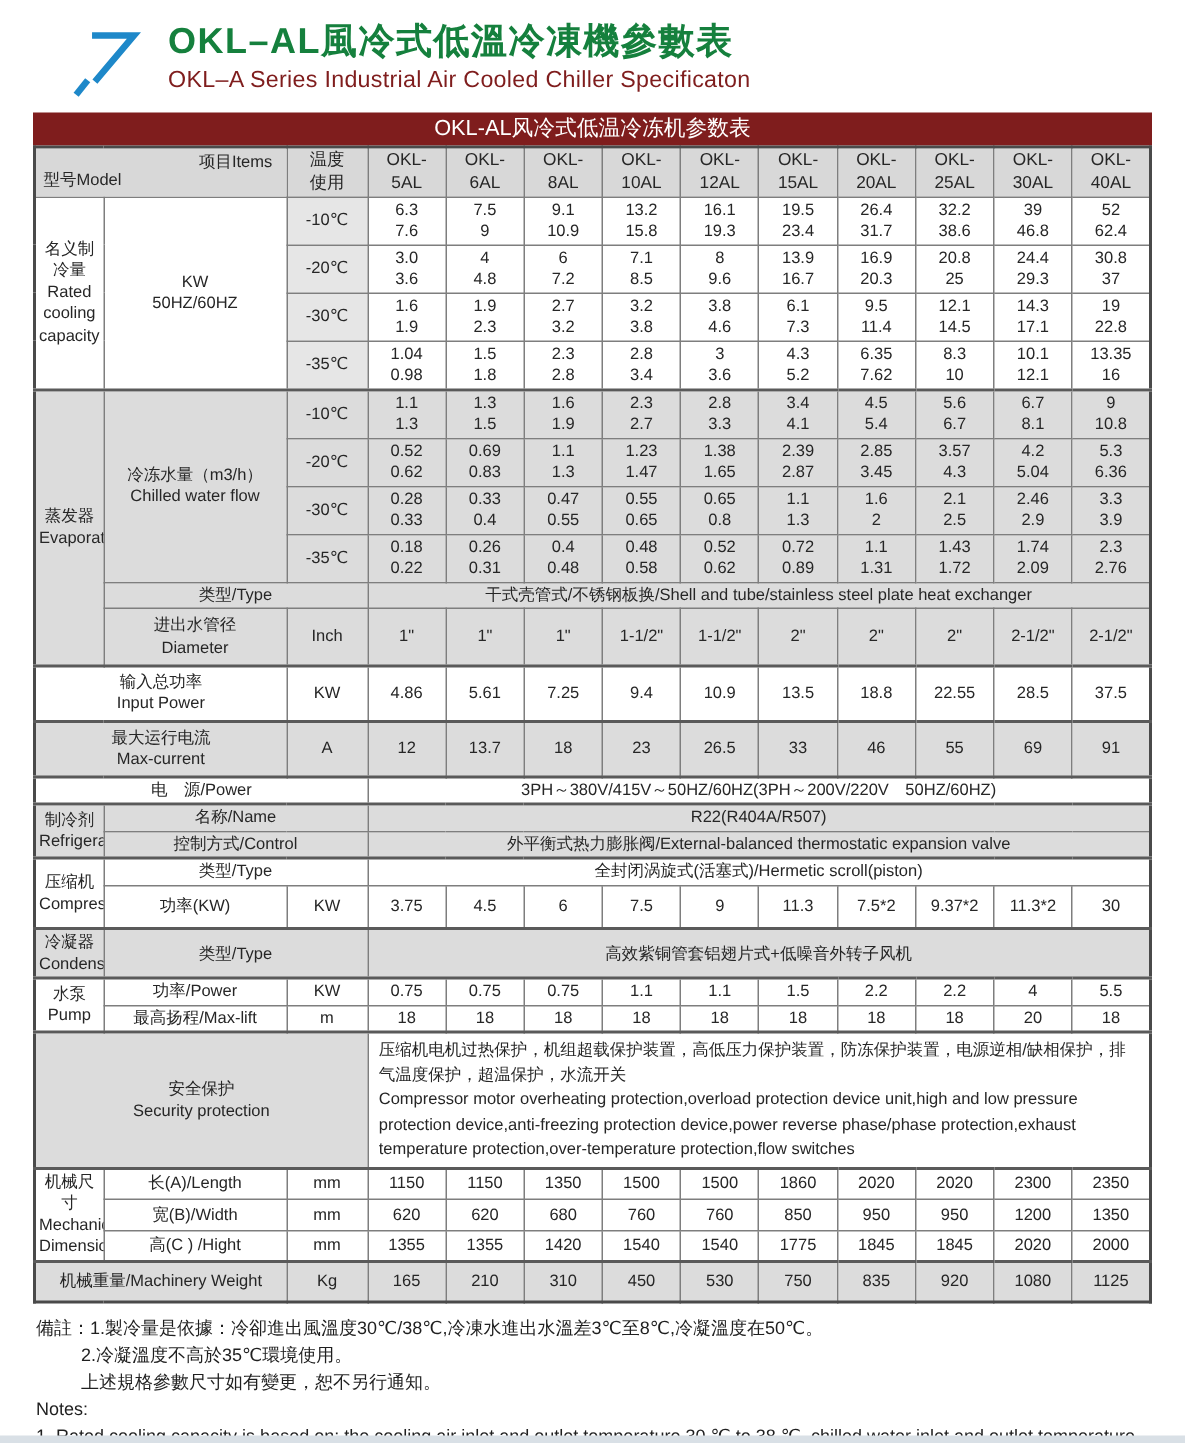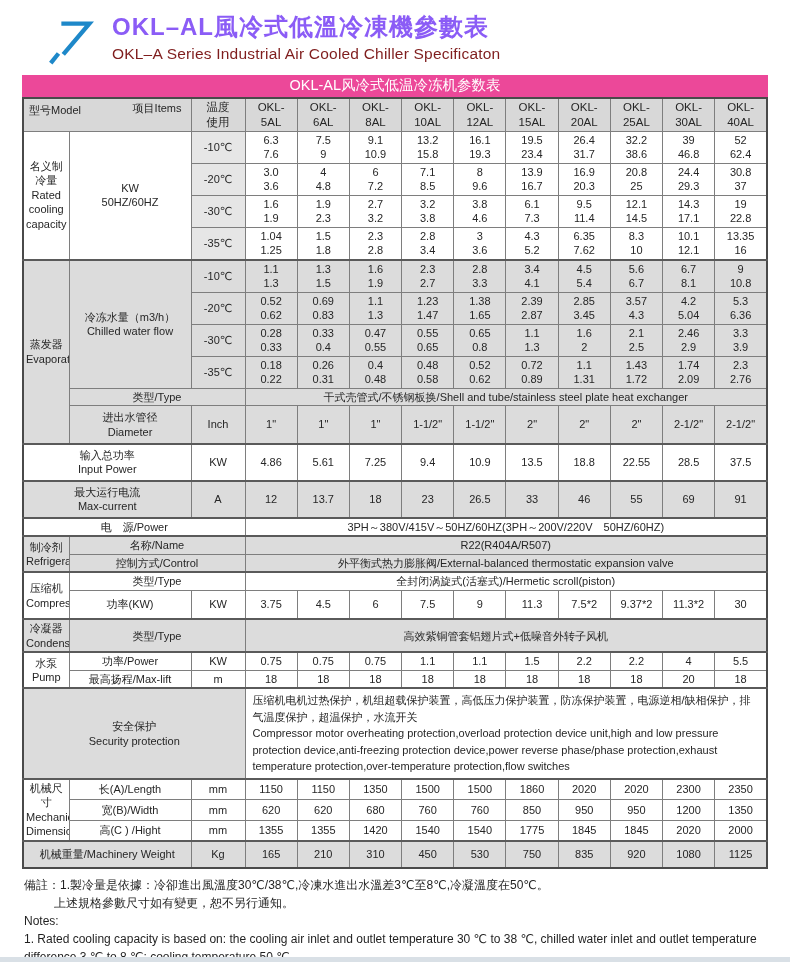--- a/index.html
+++ b/index.html
@@ -7,26 +7,26 @@
     width: 790px; height: 962px; background: #ffffff;
     font-family: "Liberation Sans", "DejaVu Sans", sans-serif;
     color: #262626; position: relative; overflow: hidden;
   }
   .page { width: 790px; height: 962px; position: relative; background:#fff; }
 
   
   .doc-header { display: flex; align-items: flex-start; padding: 11px 0 0 42px; }
   .logo { width: 58px; height: 54px; flex: 0 0 auto; margin-top: 2px; }
   .titles { margin-left: 12px; }
-  .title-zh { font-size: 24px; font-weight: 700; color: #8b5cf6; letter-spacing: 1px; }
+  .title-zh { font-size: 24px; font-weight: 700; color: #15803d; letter-spacing: 1px; }
   .title-en { font-size: 15.5px; color: #7f1d1d; margin-top: 2px; letter-spacing: 0.2px; }
 
   
   .banner {
-    width: 746px; margin: 8px auto 0 auto; background: #ec4899; color: #fff;
+    width: 746px; margin: 8px auto 0 auto; background: #7f1d1d; color: #fff;
     text-align: center; font-size: 14.5px; font-weight: 500; padding: 1px 0 2px 0;
   }
 
   
   table.spec { width: 746px; margin: 0 auto; border-collapse: collapse; table-layout: fixed; border: 2px solid #4a4a4a; }
   col.c1 { width: 46px; } col.c2 { width: 122px; } col.c3 { width: 54px; }
   td {
     border: 1px solid #7e7e7e; text-align: center; vertical-align: middle;
     font-size: 11px; line-height: 1.32; white-space: pre-line; padding: 1px 2px;
     overflow: hidden; color: #262626;
@@ -40,21 +40,21 @@
   tr.tt td { border-top: 2px solid #5a5a5a; }
   tr.h33 { height: 33px; } tr.h32 { height: 32px; } tr.h17 { height: 17px; }
   tr.h38 { height: 38px; } tr.h37 { height: 37px; padding-left: 26px; } tr.h18 { height: 18px; }
   tr.h29 { height: 29px; } tr.h90 { height: 90px; } tr.h27 { height: 27px; }
 
   
   td.diag {
     position: relative; background: #d8d8d8;
     background-image: linear-gradient(to bottom right, transparent 49.4%, #7e7e7e 49.4%, #7e7e7e 50.6%, transparent 50.6%);
   }
-  td.diag .bl { position: absolute; left: 5px; bottom: 13px; font-size: 11px; }
+  td.diag .bl { position: absolute; left: 5px; bottom: 3px; font-size: 11px; }
   td.diag .tr { position: absolute; right: 9px; top: 3px; font-size: 11px; text-align: right; }
 
   
   .notes { margin: 7px 0 0 24px; width: 742px; font-size: 12px; color: #1f1f1f; line-height: 1.5; }
   .notes .indent2 { padding-left: 30px; }
 
   .bottom-strip { position: absolute; left: 0; right: 0; bottom: 0; height: 5px; background: #d9e0e6; }
 </style>
 </head>
 <body>
@@ -187,21 +187,21 @@
           <td>12.1
 14.5</td>
           <td>14.3
 17.1</td>
           <td>19
 22.8</td>
         </tr>
         <tr class="h32">
           <td class="tempc">-35℃</td>
           <td>1.04
-1.25</td>
+0.98</td>
           <td>1.5
 1.8</td>
           <td>2.3
 2.8</td>
           <td>2.8
 3.4</td>
           <td>3
 3.6</td>
           <td>4.3
 5.2</td>
@@ -492,19 +492,20 @@
           <td>835</td>
           <td>920</td>
           <td>1080</td>
           <td>1125</td>
         </tr>
       </tbody>
   </table>
 
   <div class="notes">
     <div>備註：1.製冷量是依據：冷卻進出風溫度30℃/38℃,冷凍水進出水溫差3℃至8℃,冷凝溫度在50℃。</div>
+    <div class="indent2">2.冷凝溫度不高於35℃環境使用。</div>
     <div class="indent2">上述規格參數尺寸如有變更，恕不另行通知。</div>
     <div>Notes:</div>
     <div>1. Rated cooling capacity is based on: the cooling air inlet and outlet temperature 30 ℃ to 38 ℃, chilled water inlet and outlet temperature difference 3 ℃ to 8 ℃; cooling temperature 50 ℃.</div>
   </div>
 
   <div class="bottom-strip"></div>
 </div>
 
 </body></html>

